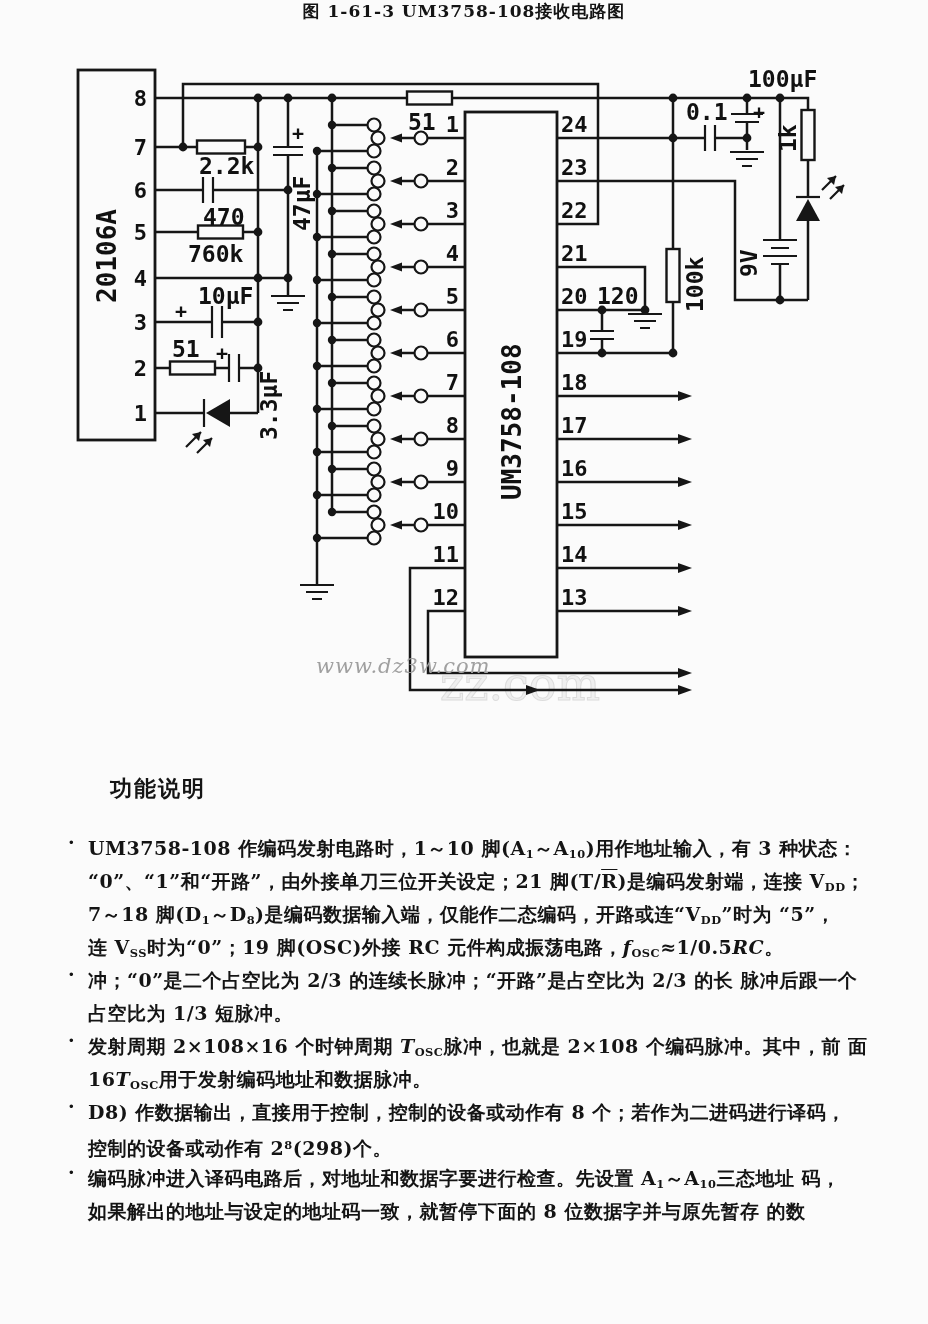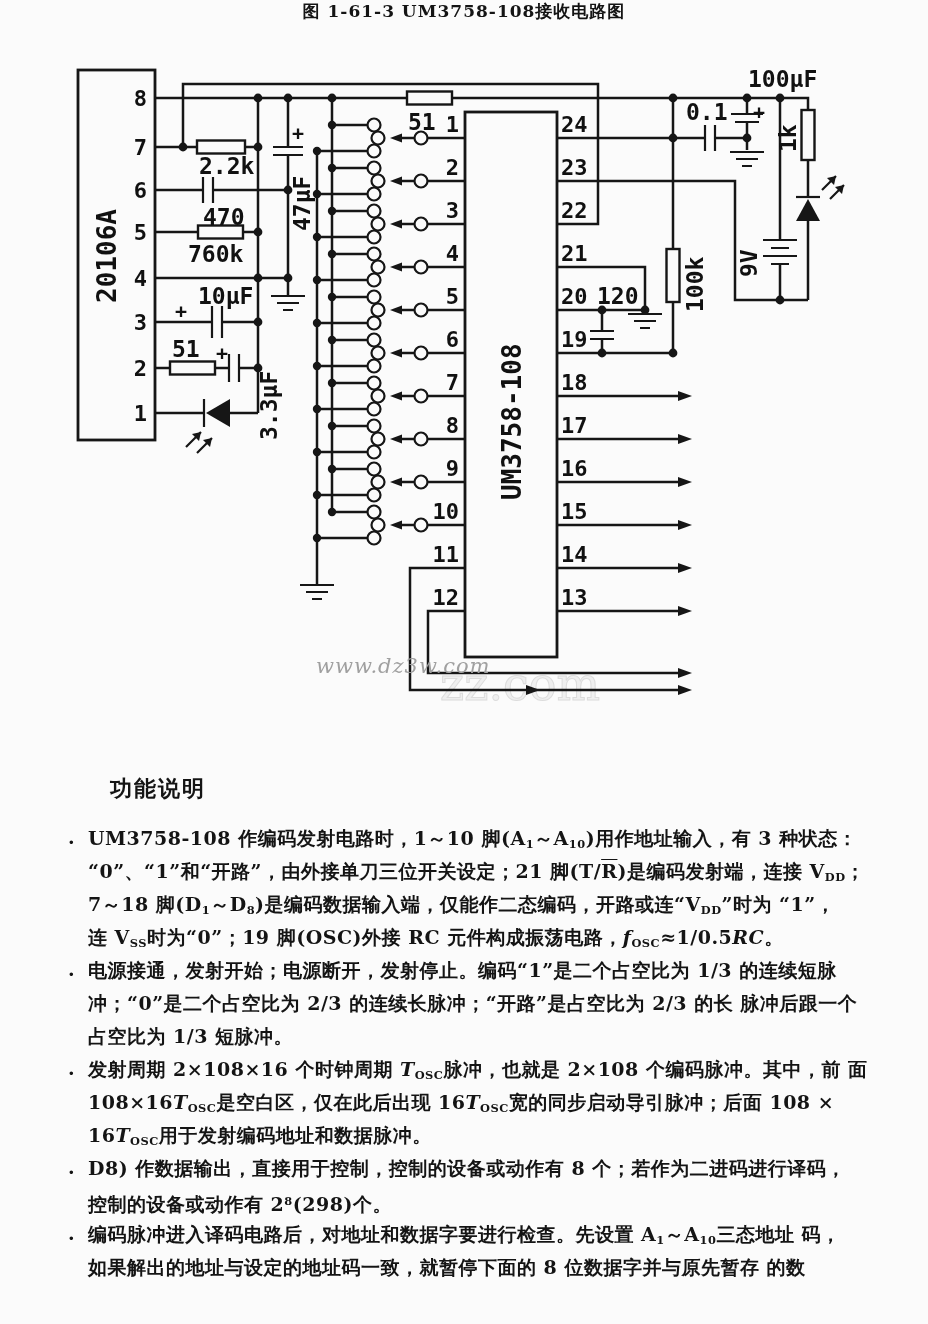--- a/index.html
+++ b/index.html
@@ -17,21 +17,21 @@
   text.sch-ic{font-family:"DejaVu Sans Mono",monospace;font-weight:bold;font-size:26px;fill:#111;}
   text.sch-plus{font-family:"DejaVu Sans Mono",monospace;font-weight:bold;font-size:20px;fill:#111;}
   text.wm{font-family:"DejaVu Serif",serif;font-style:italic;font-size:21px;fill:#a0a0a0;letter-spacing:1px;}
   text.wm2{font-family:"DejaVu Serif",serif;font-size:46px;fill:#efefef;stroke:#dcdcdc;stroke-width:1;}
   .caption{position:absolute;left:0;top:748;width:928px;text-align:center;font-size:17px;
            font-weight:600;letter-spacing:1px;}
   .heading{position:absolute;left:62px;top:774px;font-size:22px;font-weight:bold;letter-spacing:2px;margin-left:48px;}
   .bullets{position:absolute;left:60px;top:826px;width:856px;font-size:19px;font-weight:600;}
   .bullet{position:relative;padding-left:28px;}
   .marker{position:absolute;left:8px;top:0;height:33px;line-height:33px;}
-  .line{height:33px;line-height:25px;white-space:nowrap;letter-spacing:0.5px;}
+  .line{height:33px;line-height:45px;white-space:nowrap;letter-spacing:0.5px;}
   .seg-sub{font-size:0.6em;vertical-align:-0.25em;}
   .seg-sup{font-size:0.6em;vertical-align:0.55em;}
   .seg-over{text-decoration:overline;}
   .seg-i{font-style:italic;}
 </style>
 </head>
 <body>
 
 <div id="page">
 
@@ -273,33 +273,31 @@
     </svg>
 
 <div class="caption">图 1-61-3  UM3758-108接收电路图</div>
 <div class="heading">功能说明</div>
 
 <div class="bullets">
   <div class="bullet">
     <span class="marker">·</span>
     <div class="line"><span>UM3758-108 作编码发射电路时，1～10 脚(A</span><span class="seg-sub">1</span><span>～A</span><span class="seg-sub">10</span><span>)用作地址输入，有 3 种状态：</span></div>
     <div class="line"><span>“0”、“1”和“开路”，由外接单刀三位开关设定；21 脚(T/</span><span class="seg-over">R</span><span>)是编码发射端，连接 V</span><span class="seg-sub">DD</span><span>；</span></div>
-    <div class="line"><span>7～18 脚(D</span><span class="seg-sub">1</span><span>～D</span><span class="seg-sub">8</span><span>)是编码数据输入端，仅能作二态编码，开路或连“V</span><span class="seg-sub">DD</span><span>”时为 “1”，</span></div>
+    <div class="line"><span>7～18 脚(D</span><span class="seg-sub">1</span><span>～D</span><span class="seg-sub">8</span><span>)是编码数据输入端，仅能作二态编码，开路或连“V</span><span class="seg-sub">DD</span><span>”时为 “5”，</span></div>
     <div class="line"><span>连 V</span><span class="seg-sub">SS</span><span>时为“0”；19 脚(OSC)外接 RC 元件构成振荡电路，</span><span class="seg-i">f</span><span class="seg-sub">OSC</span><span>≈1/0.5</span><span class="seg-i">RC</span><span>。</span></div>
   </div>
   <div class="bullet">
     <span class="marker">·</span>
-    <div class="line"><span>电源接通，发射开始；电源断开，发射停止。编码“1”是二个占空比为 1/3 的连续短脉</span></div>
     <div class="line"><span>冲；“0”是二个占空比为 2/3 的连续长脉冲；“开路”是占空比为 2/3 的长 脉冲后跟一个</span></div>
     <div class="line"><span>占空比为 1/3 短脉冲。</span></div>
   </div>
   <div class="bullet">
     <span class="marker">·</span>
     <div class="line"><span>发射周期 2×108×16 个时钟周期 </span><span class="seg-i">T</span><span class="seg-sub">OSC</span><span>脉冲，也就是 2×108 个编码脉冲。其中，前 面</span></div>
-    <div class="line"><span>108×16</span><span class="seg-i">T</span><span class="seg-sub">OSC</span><span>是空白区，仅在此后出现 16</span><span class="seg-i">T</span><span class="seg-sub">OSC</span><span>宽的同步启动导引脉冲；后面 108 ×</span></div>
     <div class="line"><span>16</span><span class="seg-i">T</span><span class="seg-sub">OSC</span><span>用于发射编码地址和数据脉冲。</span></div>
   </div>
   <div class="bullet">
     <span class="marker">·</span>
     <div class="line"><span>D8) 作数据输出，直接用于控制，控制的设备或动作有 8 个；若作为二进码进行译码，</span></div>
     <div class="line"><span>控制的设备或动作有 2</span><span class="seg-sup">8</span><span>(298)个。</span></div>
   </div>
   <div class="bullet">
     <span class="marker">·</span>
     <div class="line"><span>编码脉冲进入译码电路后，对地址和数据字要进行检查。先设置 A</span><span class="seg-sub">1</span><span>～A</span><span class="seg-sub">10</span><span>三态地址 码，</span></div>

